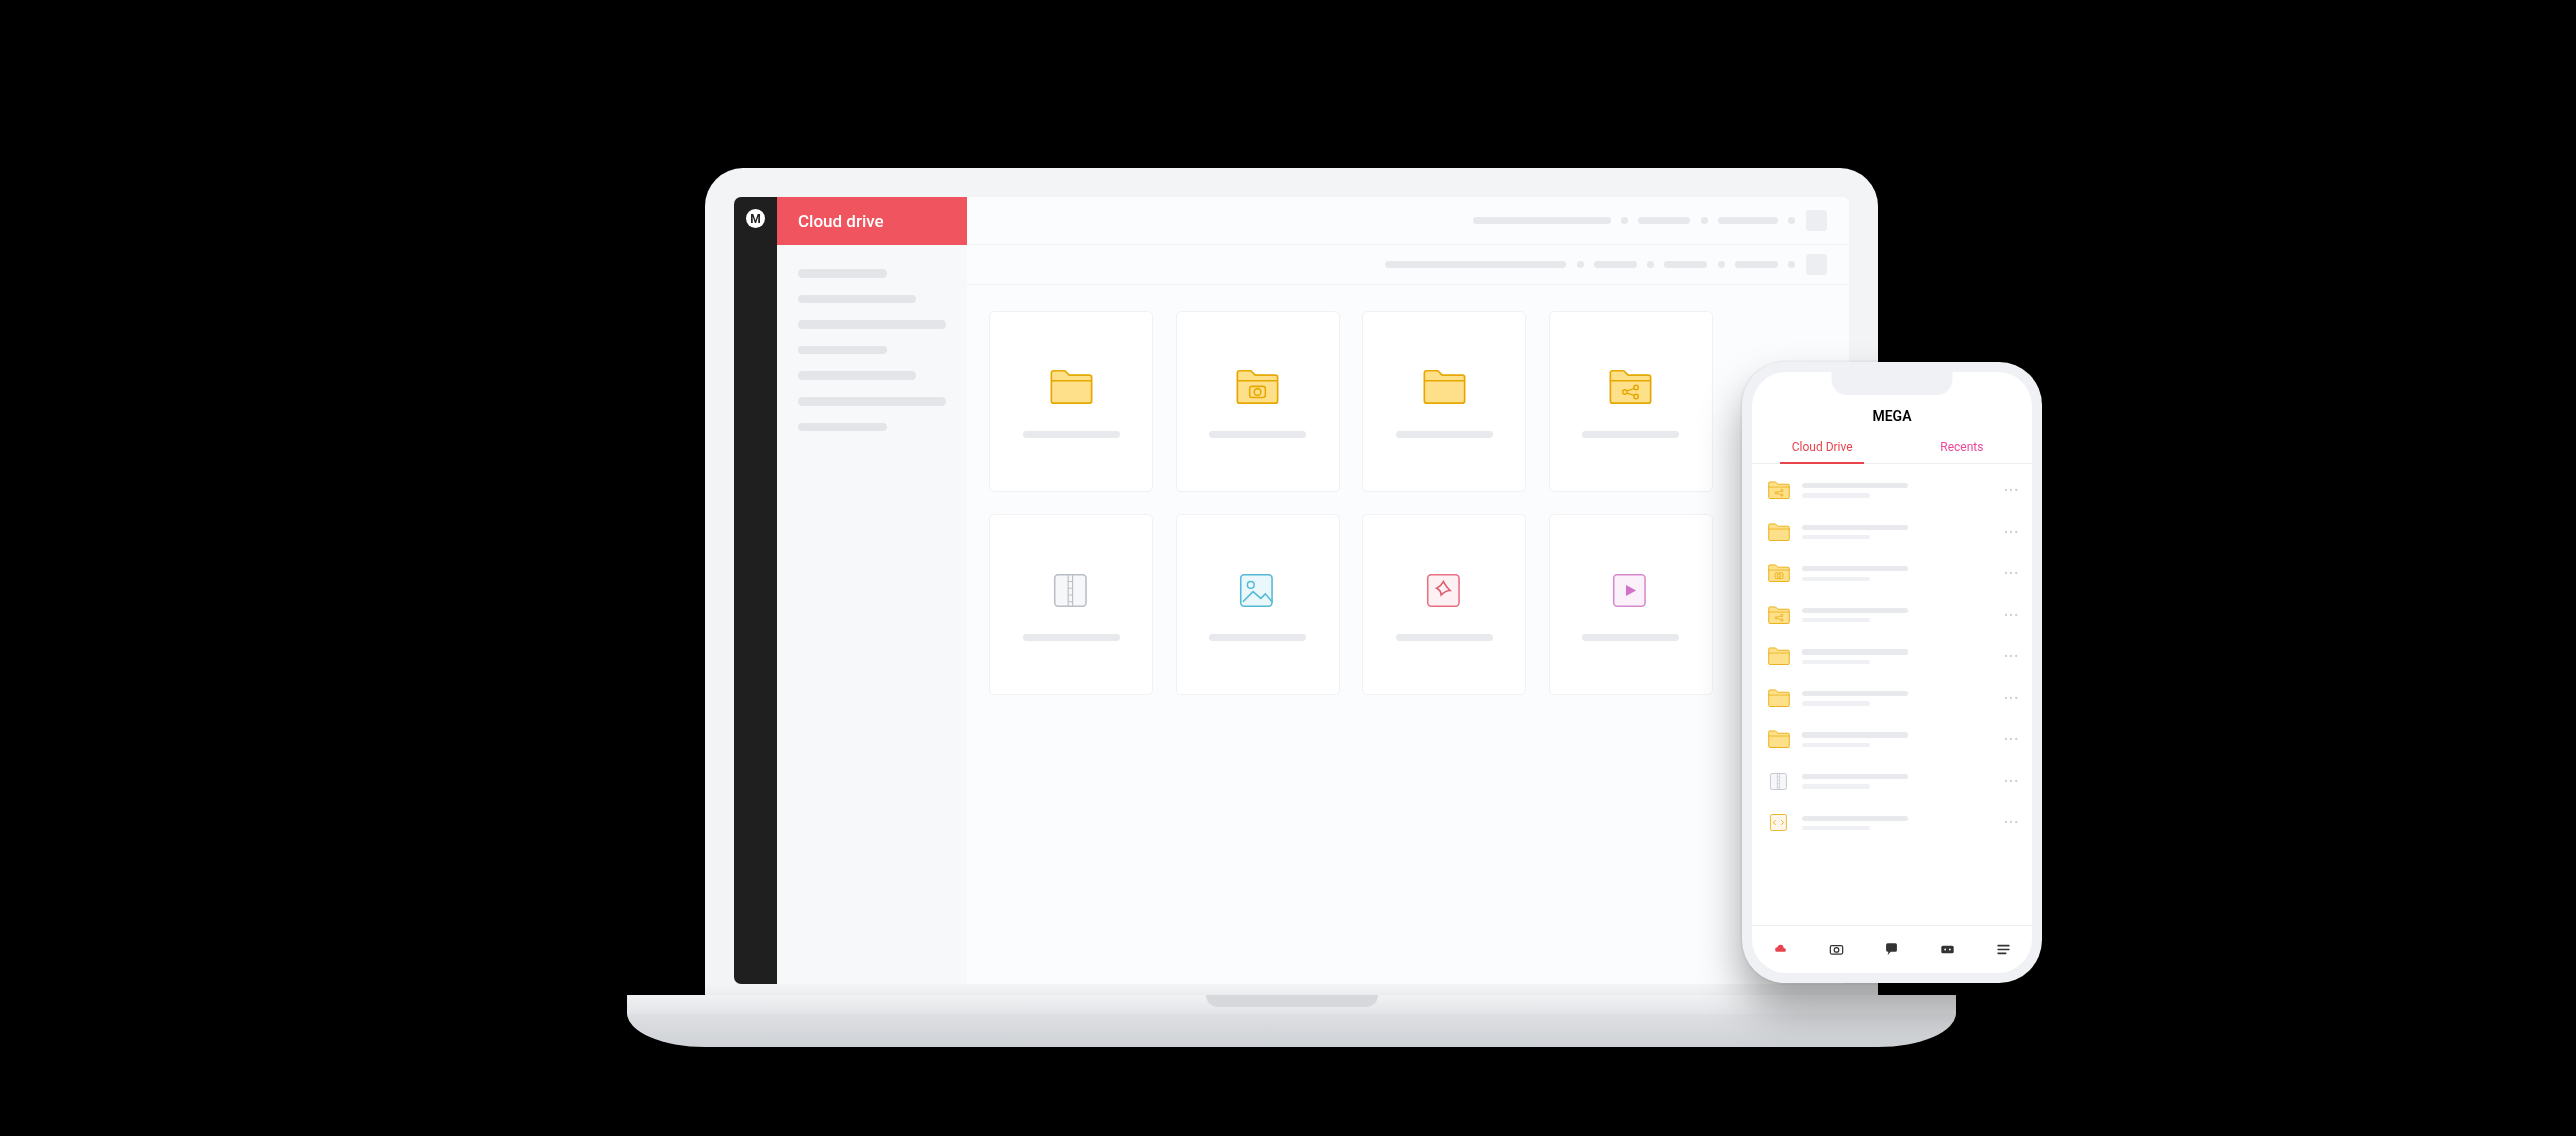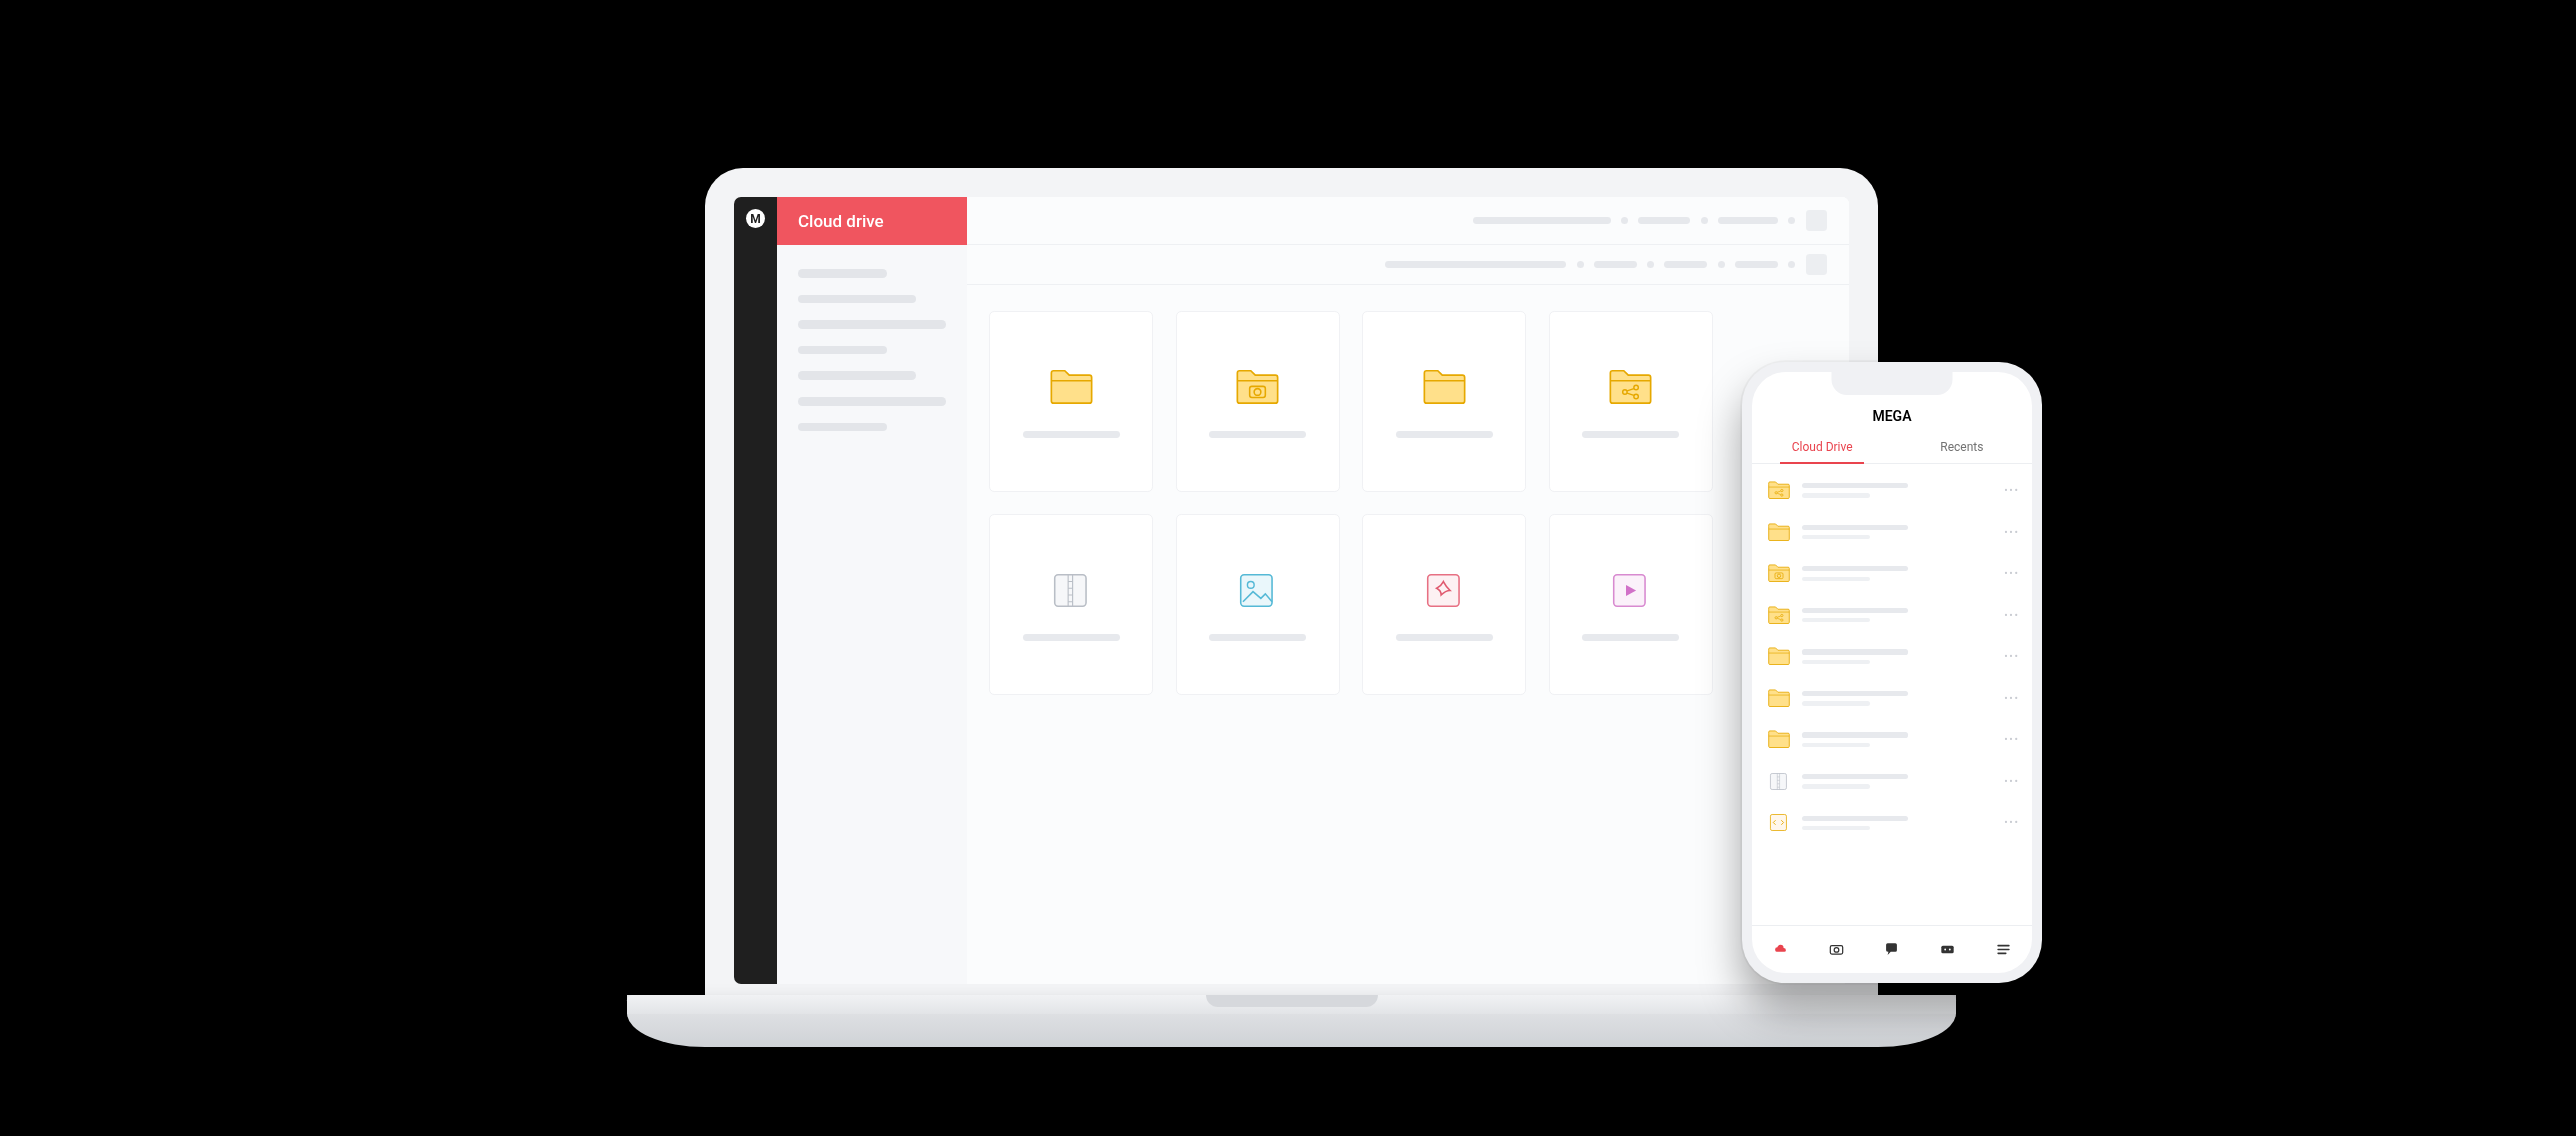--- a/index.html
+++ b/index.html
@@ -221,21 +221,21 @@
 }
 .phone-tabs {
   display: flex;
   border-bottom: 0.9px solid #eceef1;
 }
 .phone-tab {
   flex: 1;
   text-align: center;
   font-size: 12px;
   padding: 8.6px 0;
-  color: #737373;
+  color: #ec4899;
   position: relative;
 }
 .phone-tab.active { color: #e9444e; }
 .phone-tab.active::after {
   content:"";
   position:absolute;
   left:20%;
   right:20%;
   bottom:-0.9px;
   height:1.7px;

